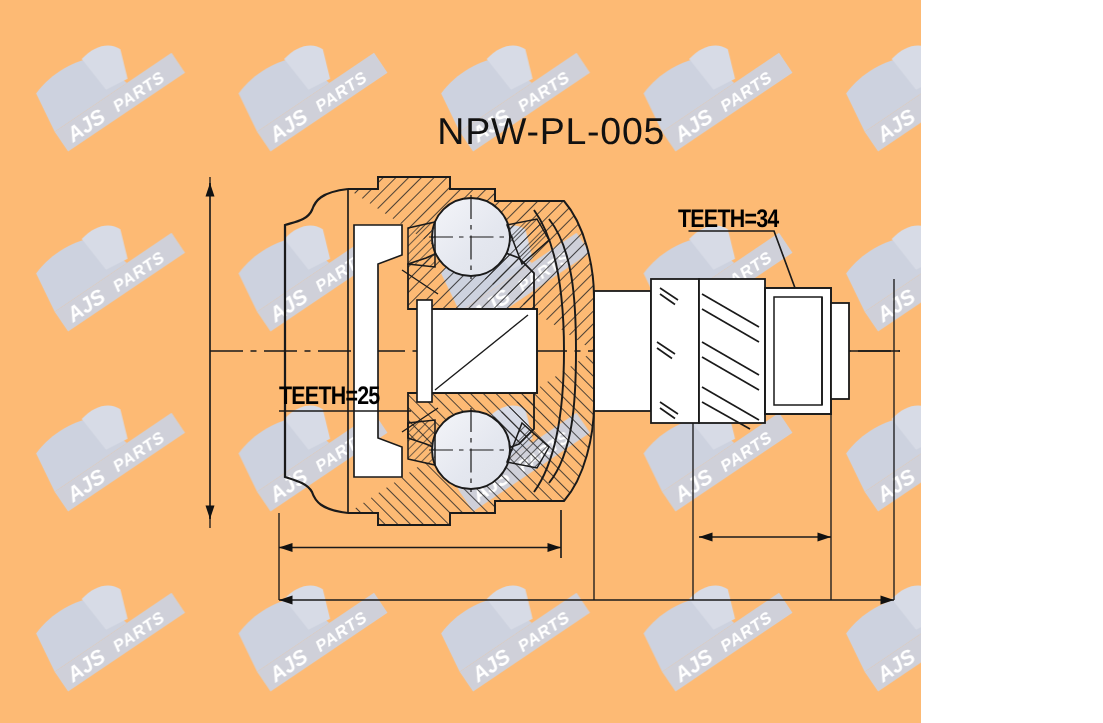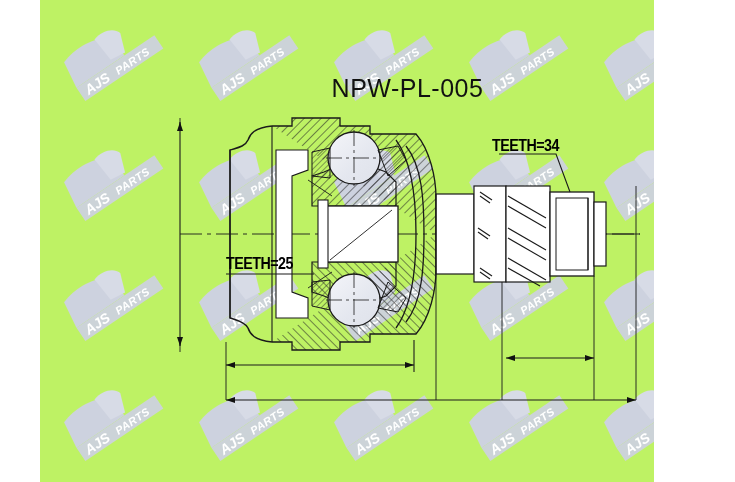--- a/index.html
+++ b/index.html
@@ -7,23 +7,22 @@
   body{
     width:735px;height:482px;
     background:#ffffff;
     font-family:"Liberation Sans", sans-serif;
     overflow:hidden;
     position:relative;
   }
   #page{
     position:relative;
     width:614px;height:482px;
-    background:#bef264;
+    background:#fdba74;
     overflow:hidden;
-    margin-left:40px;
   }
   
   #watermark{
     position:absolute;
     left:0;top:0;width:735px;height:482px;
     z-index:0;
     pointer-events:none;
   }
   
   #drawing{

